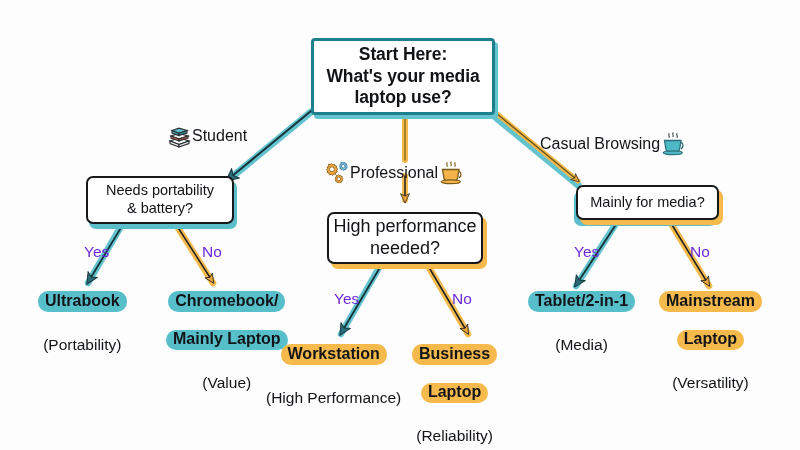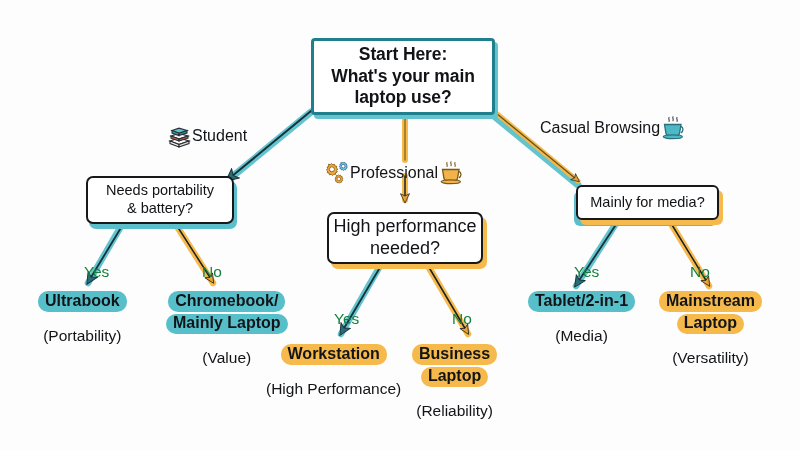--- a/index.html
+++ b/index.html
@@ -48,31 +48,29 @@
     border-radius: 4px;
     box-shadow: 3px 4px 0 0 #63c3ce;
     font-size: 17.5px;
     font-weight: 700;
     letter-spacing: -0.1px;
   }
   .node-teal-shadow { box-shadow: 3px 5px 0 0 #5cbecb; }
   .node-orange-shadow { box-shadow: 4px 5px 0 0 #f5b94c; }
   .node-dual-shadow {
     box-shadow: 4px 5px 0 0 #f5b94c, -2px 6px 0 0 #5cbecb;
-    border-radius: 6px;
   }
 
   
   .edge-label {
     position: absolute;
     font-size: 15.5px;
-    color: #15803d;
+    color: #6d28d9;
     z-index: 6;
     white-space: nowrap;
-    margin-top: 20px;
   }
 
   
   .branch-label {
     position: absolute;
     display: flex;
     align-items: center;
     font-size: 16px;
     color: #121417;
     white-space: nowrap;
@@ -80,37 +78,38 @@
   }
 
   
   .leaf {
     position: absolute;
     display: flex;
     flex-direction: column;
     align-items: center;
     z-index: 6;
     white-space: nowrap;
+    gap: 16px;
   }
   .leaf-title-line {
     font-size: 16px;
     font-weight: 700;
     color: #121417;
     line-height: 1.04;
     padding: 1.5px 7px 2.5px 7px;
     border-radius: 10px;
     margin-bottom: 2px;
   }
   .hl-teal { background: #57bfca; }
   .hl-orange { background: #f5b94c; }
   .leaf-sub {
     font-size: 15.5px;
     color: #121417;
     line-height: 1.1;
-    margin-top: 13px;
+    margin-top: 6px;
   }
 
   .icon { display: inline-block; line-height: 0; }
 </style>
 </head>
 <body>
 
 <div id="canvas">
 
   <svg id="edges" viewBox="0 0 800 450">
@@ -168,21 +167,21 @@
 
     <g>
       <line x1="670" y1="222" x2="709" y2="286" stroke="#f5b94c" stroke-width="6.5" stroke-linecap="round"></line>
       <line x1="669" y1="220" x2="707" y2="282" stroke="#1d2024" stroke-width="1.5" stroke-linecap="round" marker-end="url(#ah-orange)"></line>
     </g>
   </svg>
 
   <div class="node node-start" style="left:311px; top:38px; width:184px; height:77px;">
     <div>
       <span>Start Here:</span>
-      <span>What's your main</span>
+      <span>What's your media</span>
       <span>laptop use?</span>
     </div>
   </div>
 
   <div class="node node-teal-shadow" style="left:86px; top:176px; width:148px; height:48px; font-size:14.5px;">
     <div>
       <span>Needs portability</span>
       <span>&amp; battery?</span>
     </div>
   </div>
@@ -242,21 +241,21 @@
           <path d="M13 1.8 c-1 1.6 1 2.2 0 3.9"></path>
           <path d="M17 2.5 c-1 1.6 1 2.2 0 3.9"></path>
         </g>
         <path d="M4.5 9.5 L21 9.5 L19.6 18.2 a3 3 0 0 1 -2.9 2.4 L8.8 20.6 a3 3 0 0 1 -2.9 -2.4 Z" fill="#f2b34a" stroke="#7a5a18" stroke-width="1.3"></path>
         <path d="M21 11.4 a3.6 3.6 0 0 1 0 6.4" fill="none" stroke="#7a5a18" stroke-width="1.3"></path>
         <ellipse cx="12.8" cy="21.8" rx="9.6" ry="1.9" fill="#f2b34a" stroke="#7a5a18" stroke-width="1.2"></ellipse>
       </svg>
     </span>
   </div>
 
-  <div class="branch-label" style="left:540px; top:115px;">
+  <div class="branch-label" style="left:540px; top:131px;">
     <span>Casual Browsing</span>
     <span class="icon">
       <svg width="28" height="26" viewBox="0 0 28 26">
         <g stroke="#3a4449" stroke-width="1.1" fill="none" stroke-linecap="round">
           <path d="M9 2.5 c-1 1.6 1 2.2 0 3.9"></path>
           <path d="M13 1.8 c-1 1.6 1 2.2 0 3.9"></path>
           <path d="M17 2.5 c-1 1.6 1 2.2 0 3.9"></path>
         </g>
         <path d="M4.5 9.5 L21 9.5 L19.6 18.2 a3 3 0 0 1 -2.9 2.4 L8.8 20.6 a3 3 0 0 1 -2.9 -2.4 Z" fill="#4eb9c6" stroke="#2b6f7c" stroke-width="1.3"></path>
         <path d="M21 11.4 a3.6 3.6 0 0 1 0 6.4" fill="none" stroke="#2b6f7c" stroke-width="1.3"></path>

